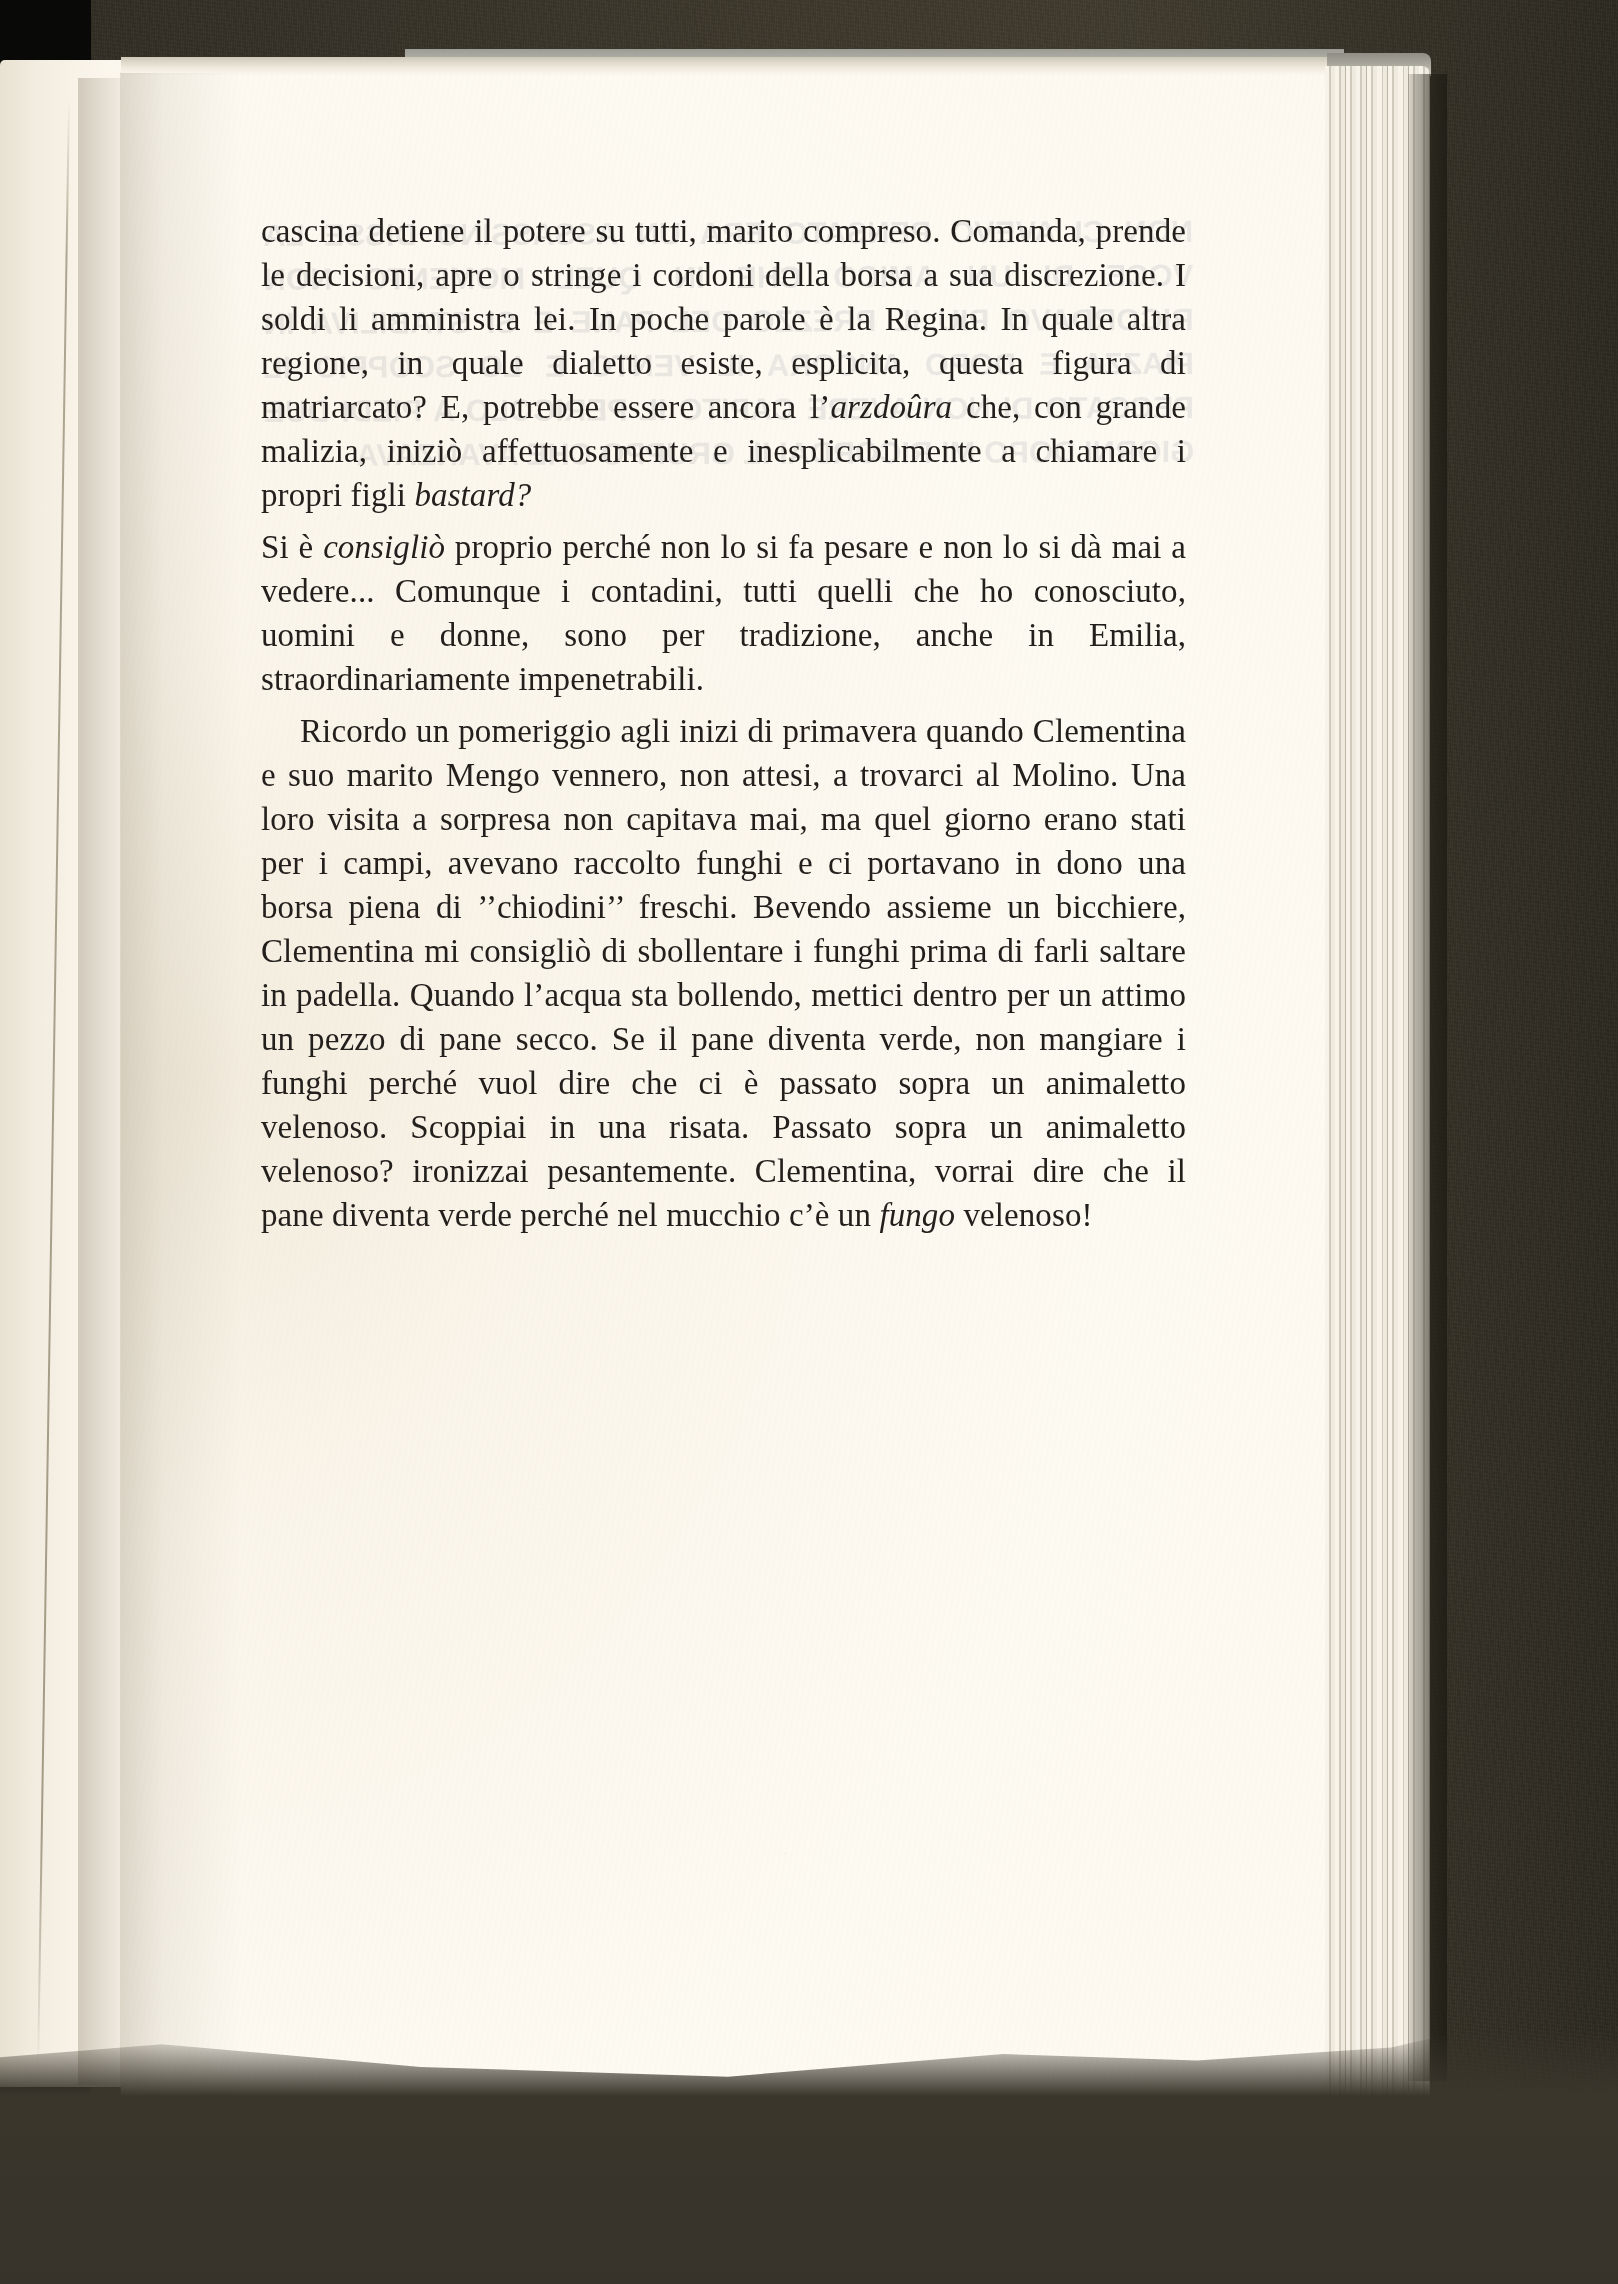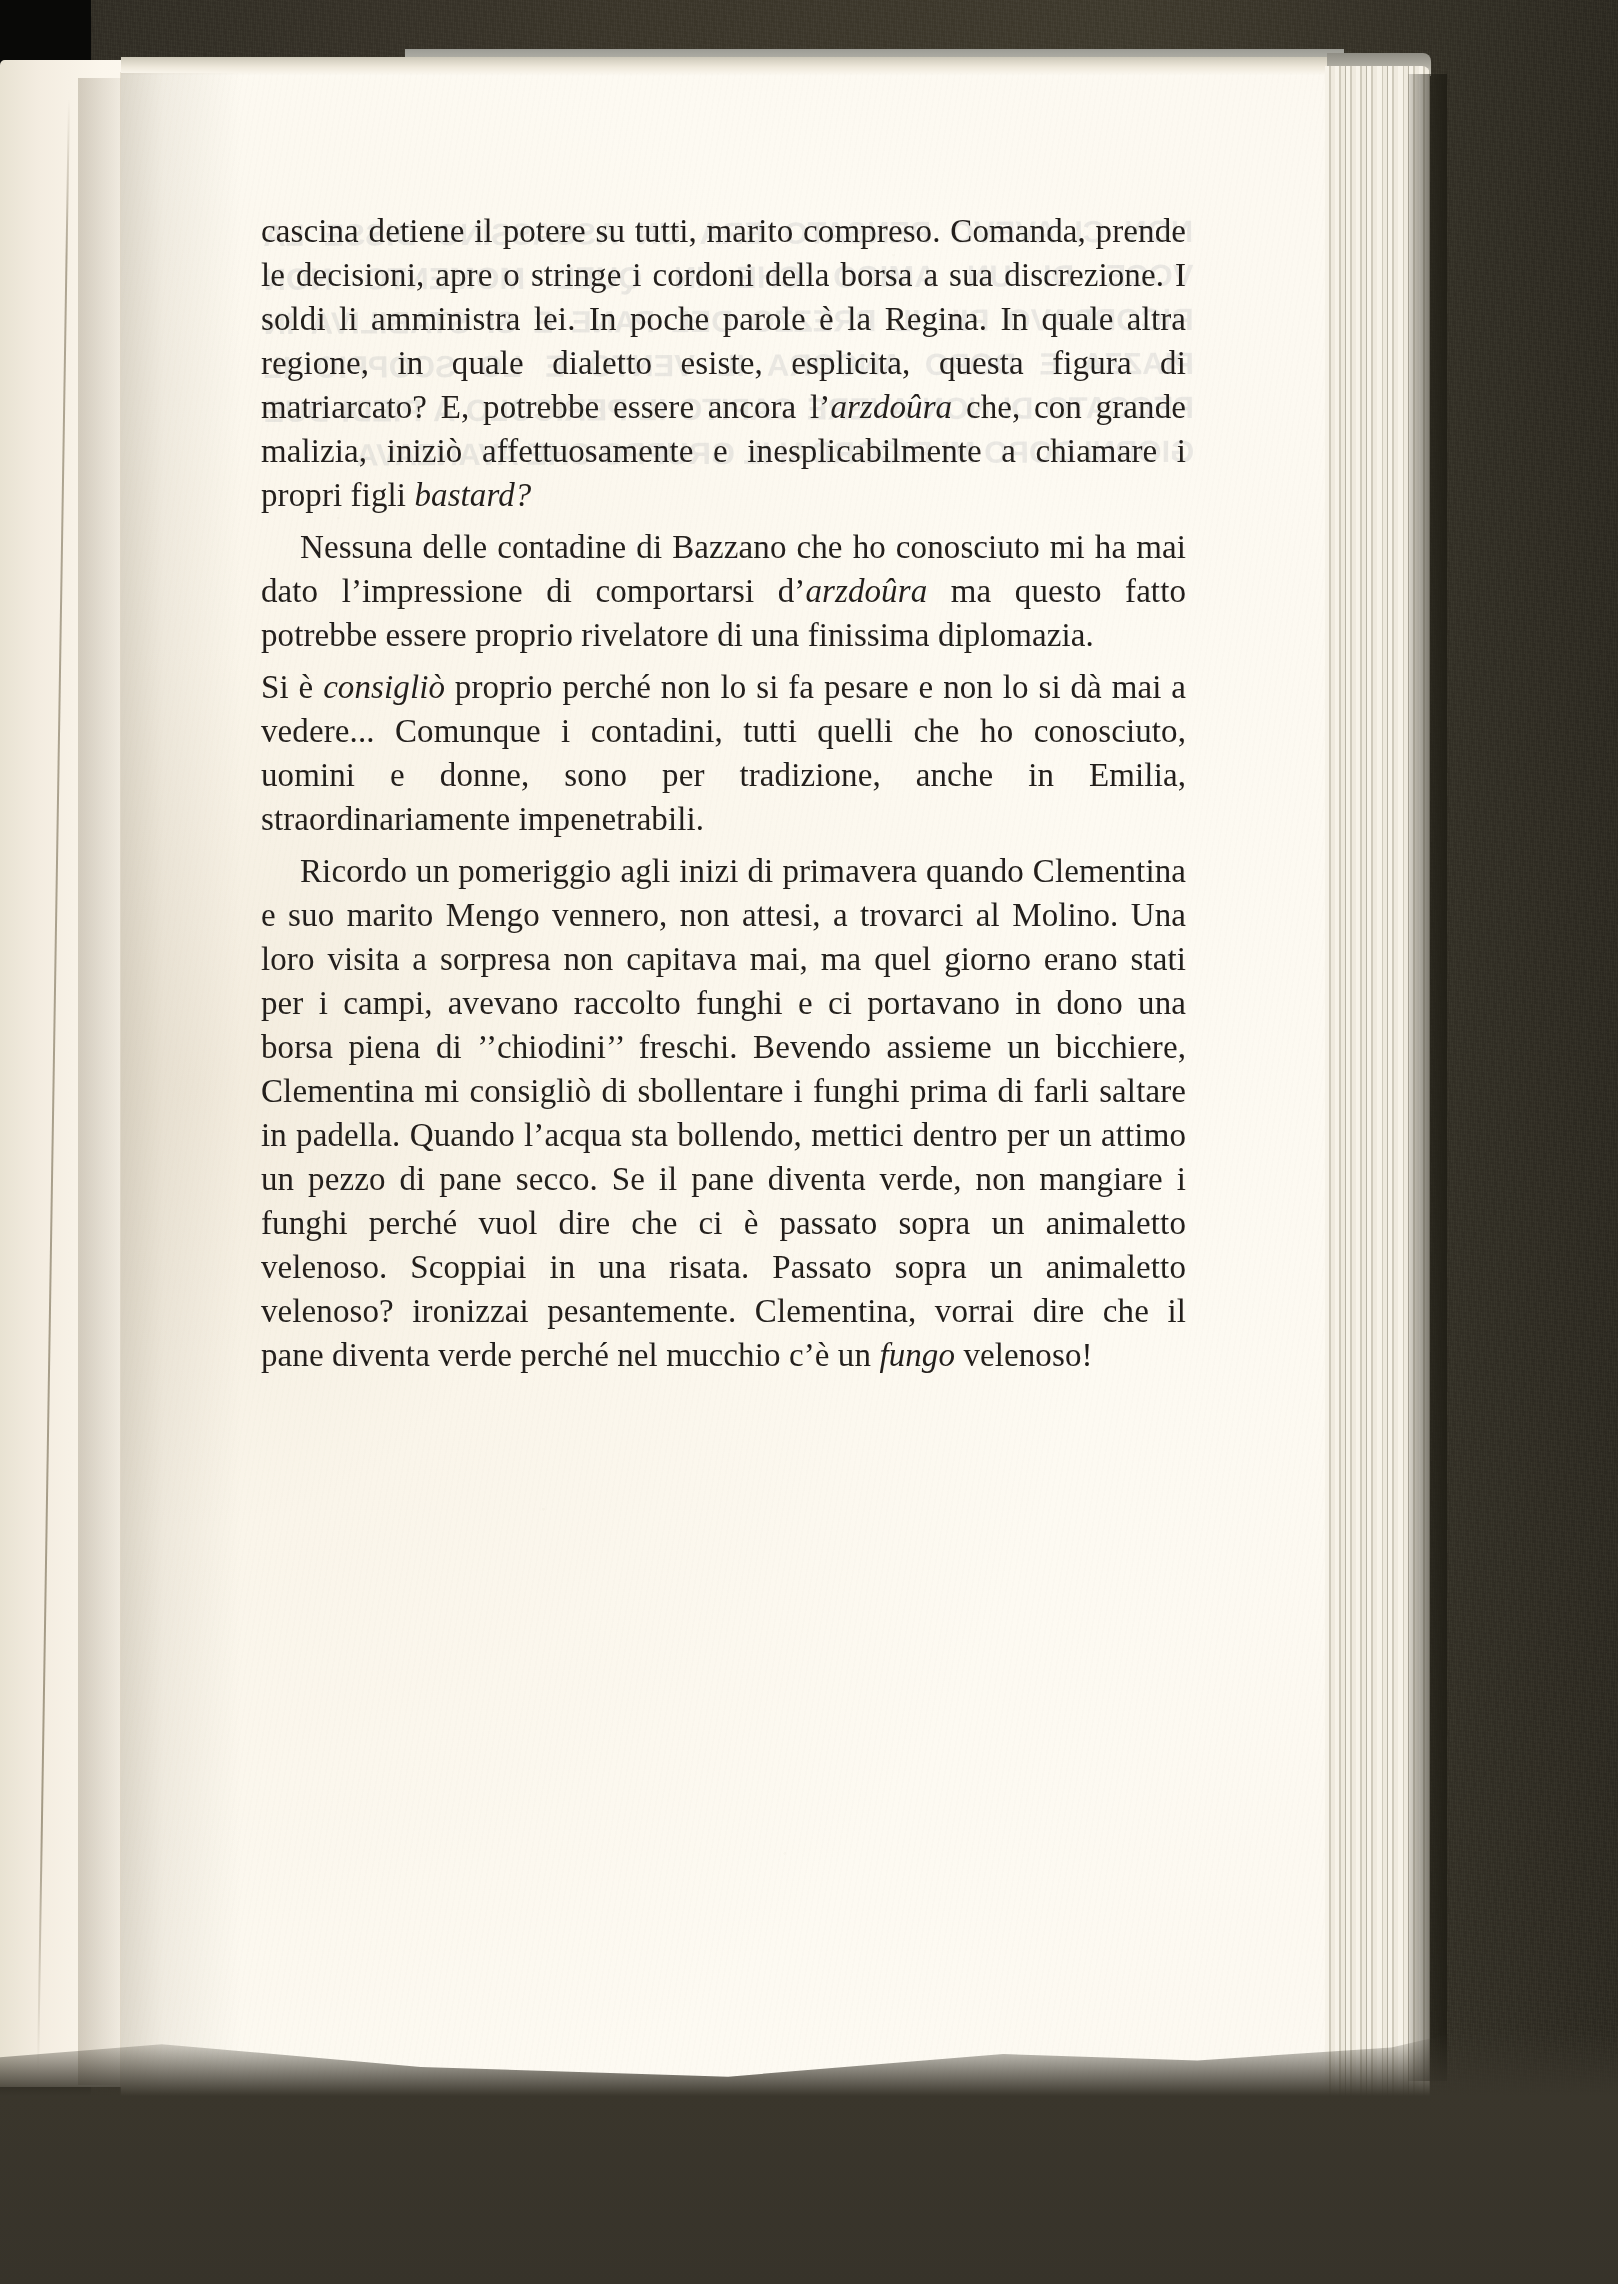--- a/index.html
+++ b/index.html
@@ -255,21 +255,20 @@
     <div class="paper-grain"></div>
 
     <div class="fore-edge-top"></div>
     <div class="fore-edge"></div>
     <div class="fore-edge-shadow"></div>
 
     <div class="bleed-through">NON CI AVEVO PENSATO ERA UN ASSASSINO DISSE LA VOCE DI UN AMICO CHE IN QUEL MOMENTO NON RICORDAVO PIU IL PREZZO DEL PANE E SI STABILIVA IN PIAZZA E DOPO ANCORA IL VENTO E LO SCOPPIO IL PECCATO DI NON AVERE CAPITO IL PERICOLO A PIEDI DUE GIORNI DOPO MI RICORDAI IL GRUPPO CHE AVANZAVA</div>
 
     <div class="textblock" id="textblock">
         <p><span>cascina detiene il potere su tutti, marito compreso. Comanda, prende le decisioni, apre o stringe i cordoni della borsa a sua discrezione. I soldi li amministra lei. In poche parole è la Regina. In quale altra regione, in quale dialetto esiste, esplicita, questa figura di matriarcato? E, potrebbe essere ancora l’</span><i>arzdoûra</i><span> che, con grande malizia, iniziò affettuosamente e inesplicabilmente a chiamare i propri figli </span><i>bastard?</i></p>
-        <p class="indent"><span>Nessuna delle contadine di Bazzano che ho conosciuto mi ha mai dato l’impressione di comportarsi d’</span><i>arzdoûra</i><span> ma questo fatto potrebbe essere proprio rivelatore di una finissima diplomazia.</span></p>
         <p><span>Si è </span><i>consigliò</i><span> proprio perché non lo si fa pesare e non lo si dà mai a vedere... Comunque i contadini, tutti quelli che ho conosciuto, uomini e donne, sono per tradizione, anche in Emilia, straordinariamente impenetrabili.</span></p>
         <p class="indent"><span>Ricordo un pomeriggio agli inizi di primavera quando Clementina e suo marito Mengo vennero, non attesi, a trovarci al Molino. Una loro visita a sorpresa non capitava mai, ma quel giorno erano stati per i campi, avevano raccolto funghi e ci portavano in dono una borsa piena di ’’chiodini’’ freschi. Bevendo assieme un bicchiere, Clementina mi consigliò di sbollentare i funghi prima di farli saltare in padella. Quando l’acqua sta bollendo, mettici dentro per un attimo un pezzo di pane secco. Se il pane diventa verde, non mangiare i funghi perché vuol dire che ci è passato sopra un animaletto velenoso. Scoppiai in una risata. Passato sopra un animaletto velenoso? ironizzai pesantemente. Clementina, vorrai dire che il pane diventa verde perché nel mucchio c’è un </span><i>fungo</i><span> velenoso!</span></p>
       </div>
 
     <div class="folio">139</div>
 
   </div>
 
   <div class="bottom-shadow"></div>
 

